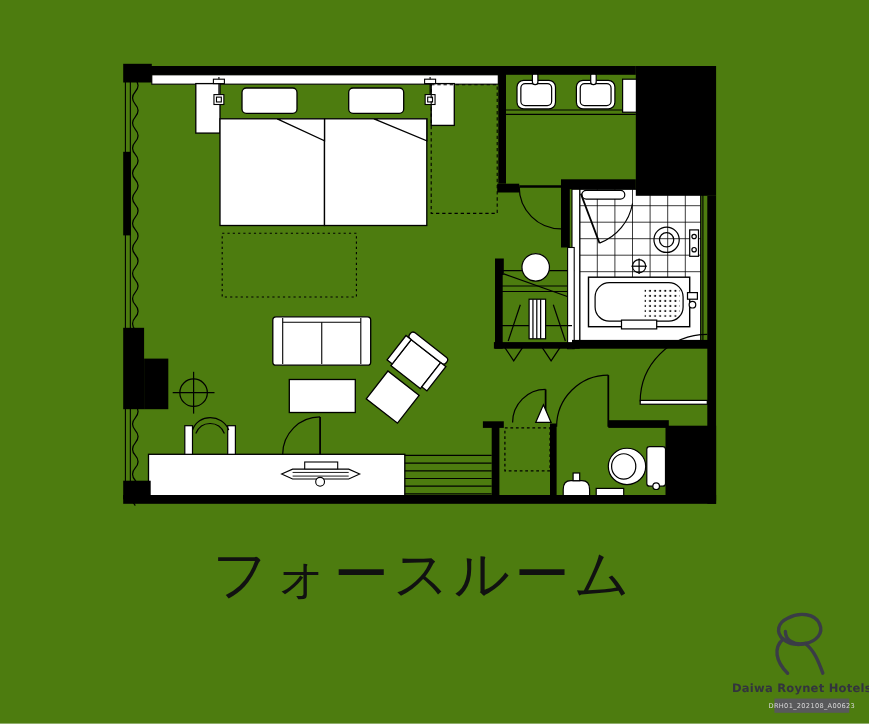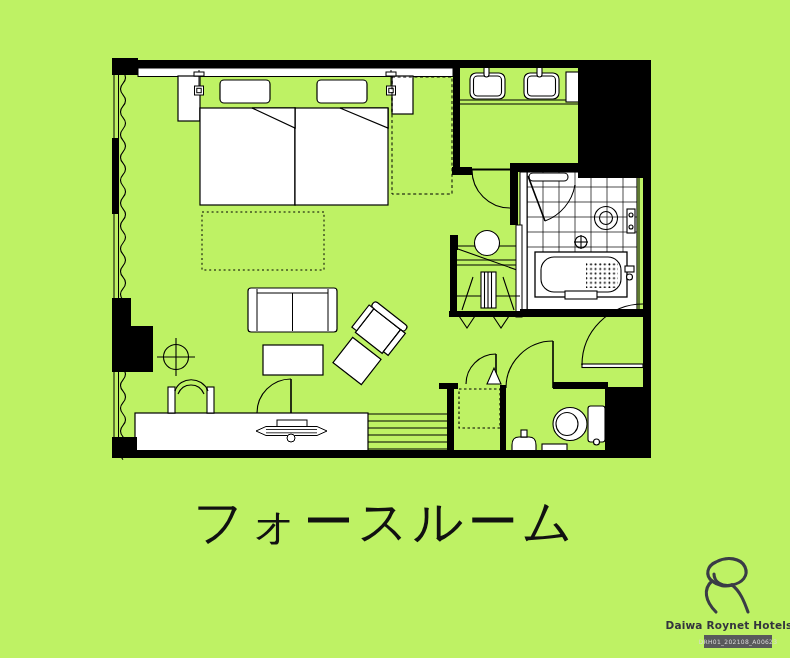--- a/index.html
+++ b/index.html
@@ -1,17 +1,17 @@
 <!DOCTYPE html>
 <html><head>
 <meta charset="utf-8">
 <title></title>
 <style>
   html,body{margin:0;padding:0;background:#ffffff;}
-  .canvas{position:relative;width:790px;height:658px;background:#bef264;overflow:hidden;
+  .canvas{position:relative;width:790px;height:658px;background:#4d7c0f;overflow:hidden;
           font-family:"DejaVu Sans","Liberation Sans",sans-serif;}
   svg text{font-family:"DejaVu Sans","Liberation Sans",sans-serif;}
   .plan-title{font-weight:500;}
   .brand-name{font-weight:bold;}
 </style>
 </head>
 <body>
 
 <div class="canvas">
 <svg width="790" height="658" viewBox="0 0 790 658">

